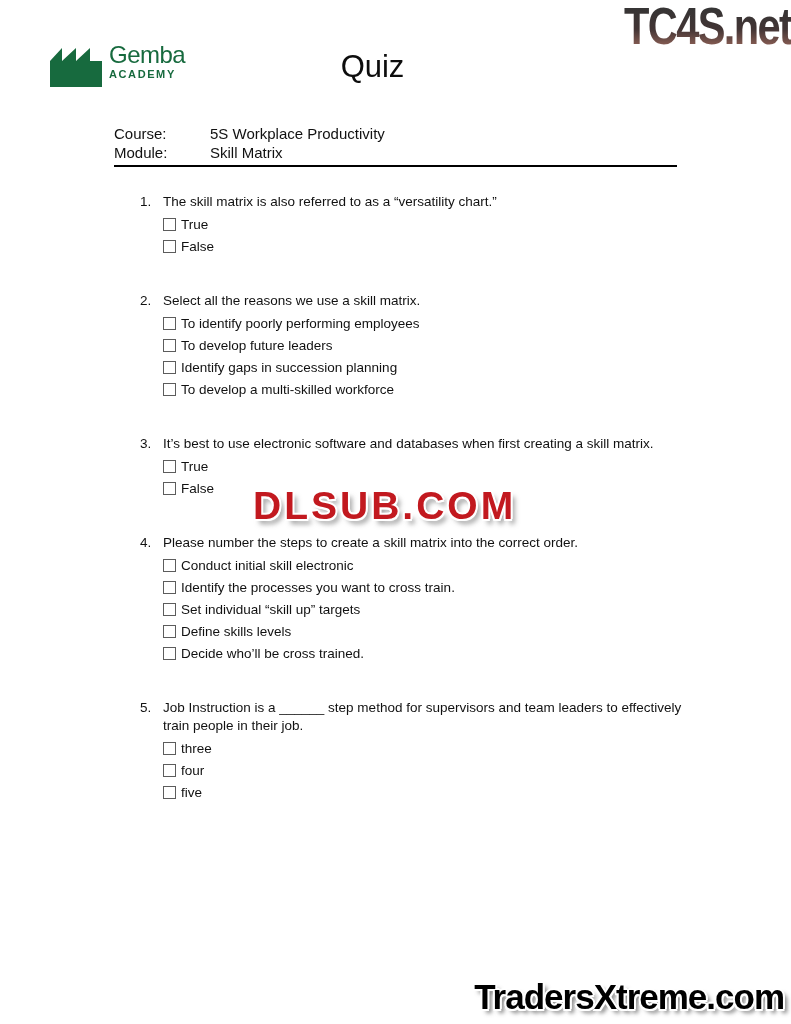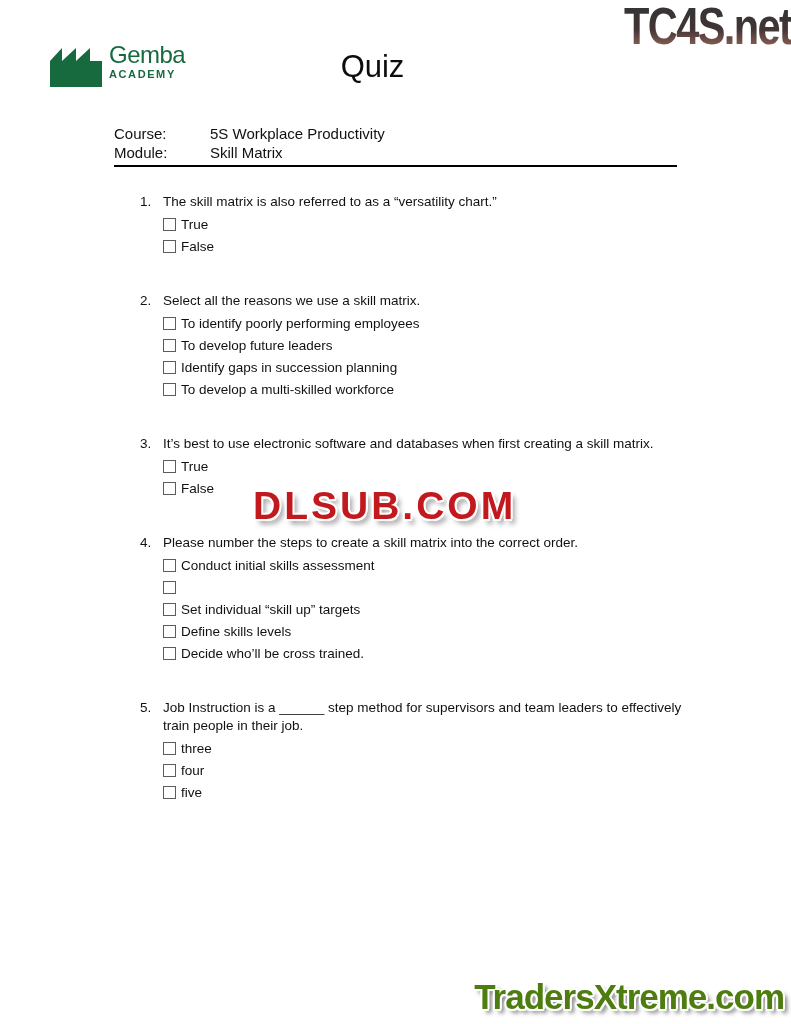--- a/index.html
+++ b/index.html
@@ -66,21 +66,21 @@
       -2px 0 0 #fff, 2px 0 0 #fff, 0 -2px 0 #fff, 0 2px 0 #fff,
       -1.5px -1.5px 0 #fff, 1.5px -1.5px 0 #fff, -1.5px 1.5px 0 #fff, 1.5px 1.5px 0 #fff,
       4px 5px 5px rgba(110,110,110,0.65);
   }
 
   
   .traders {
     position: absolute; right: 7px; bottom: 7px;
     font-family: "Liberation Sans", sans-serif;
     font-weight: bold; font-size: 35px; letter-spacing: -1px;
-    color: #4d7c0f;
+    color: #000000;
     white-space: nowrap;
     text-shadow:
       -2px 0 0 #fff, 2px 0 0 #fff, 0 -2px 0 #fff, 0 2px 0 #fff,
       -1.5px -1.5px 0 #fff, 1.5px -1.5px 0 #fff, -1.5px 1.5px 0 #fff, 1.5px 1.5px 0 #fff,
       4px 4px 4px rgba(80,80,80,0.75);
   }
 </style>
 </head>
 <body>
 
@@ -161,24 +161,25 @@
         <span class="option-label">False</span>
       </label>
     </div>
     <div class="question">
       <div class="q-head">
         <span class="q-num">4.</span>
         <span class="q-text">Please number the steps to create a skill matrix into the correct order.</span>
       </div>
       <label class="option">
         <span class="checkbox"></span>
-        <span class="option-label">Conduct initial skills assessment</span>
-      </label>
-      <label class="option">
-        <span class="checkbox"></span>
+        <span class="option-label">Conduct initial skill electronic</span>
+      </label>
+      <label class="option">
+        <span class="checkbox"></span>
+        <span class="option-label">Identify the processes you want to cross train.</span>
       </label>
       <label class="option">
         <span class="checkbox"></span>
         <span class="option-label">Set individual “skill up” targets</span>
       </label>
       <label class="option">
         <span class="checkbox"></span>
         <span class="option-label">Define skills levels</span>
       </label>
       <label class="option">

